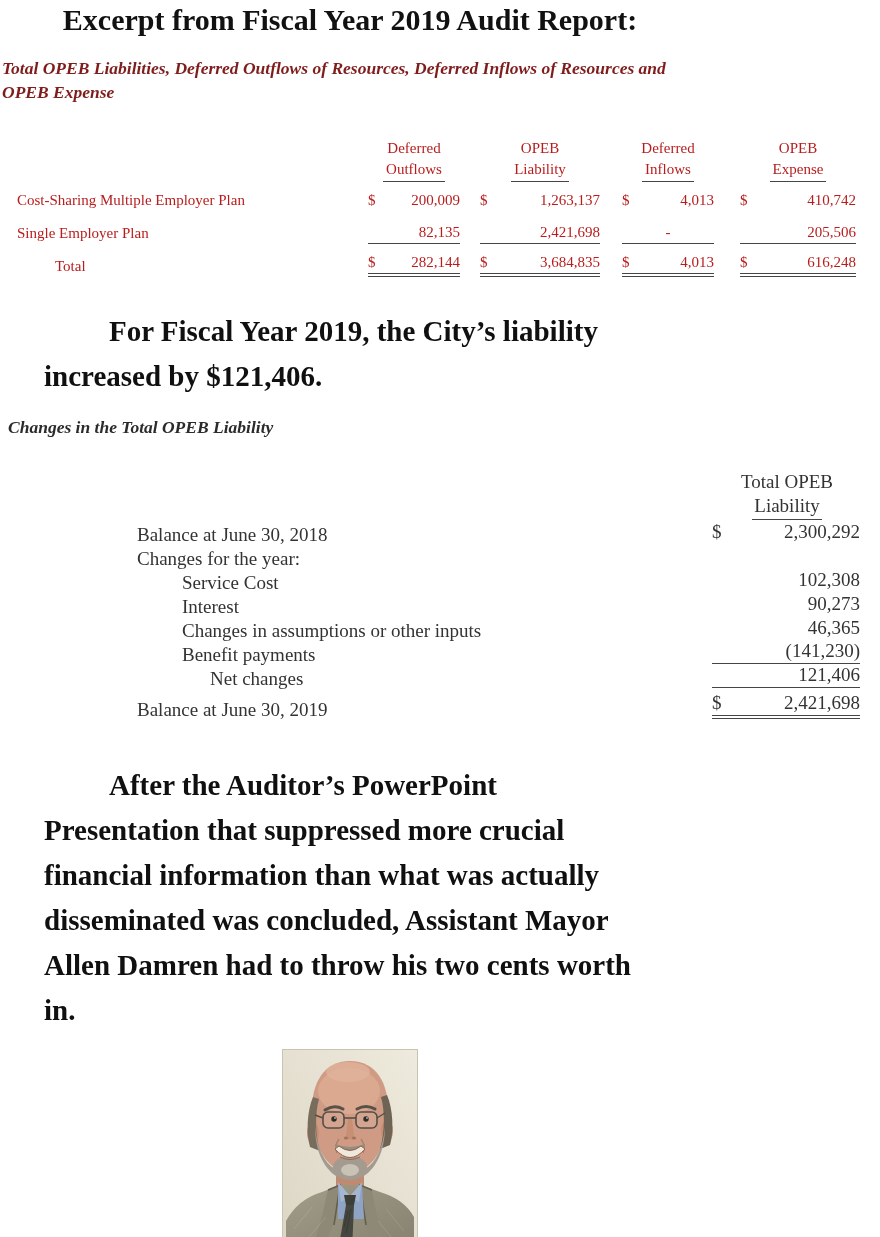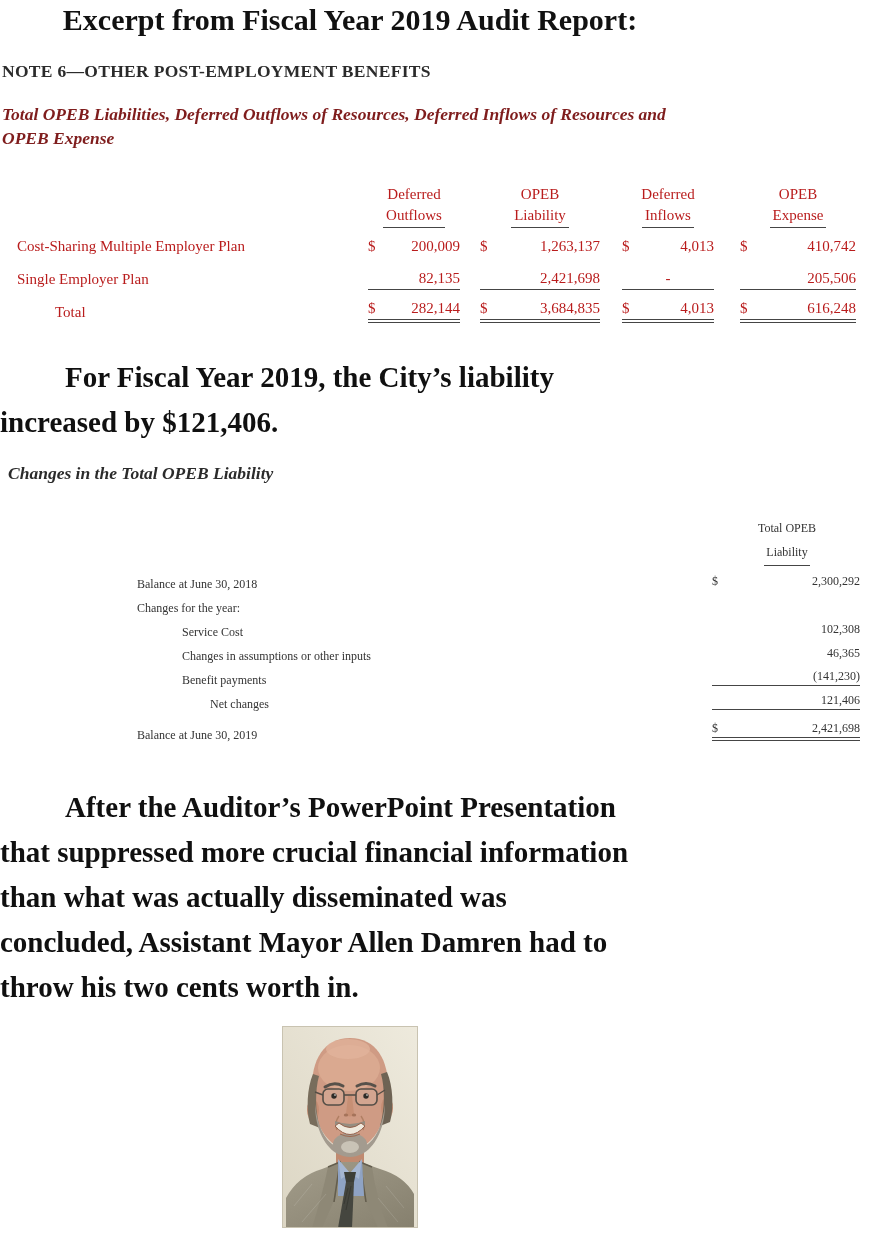--- a/index.html
+++ b/index.html
@@ -34,20 +34,21 @@
     font-size: 17.5px; font-weight: 700; font-style: italic;
     color: #2b2b2b;
   }
 
   
   .bigp {
     margin: 28px 50px 0 0;
     font-size: 29px; font-weight: 700;
     line-height: 45px; color: #101010;
     text-indent: 65px;
+    padding-left: 44px;
   }
   .bigp.second { margin-top: 42px; margin-right: 55px; }
 
   
   .t1 { margin-top: 24px; font-size: 15px; color: #b91c1c; }
   .t1-head { position: relative; height: 54px; }
   .t1h { position: absolute; bottom: 0; text-align: center; line-height: 21px; }
   .t1h span { display: block; }
   .t1h .ul { display: inline-block; border-bottom: 1.5px solid #454545; padding: 0 3px 1px 3px; }
   .t1-row { position: relative; height: 33px; }
@@ -60,21 +61,21 @@
   }
   .num.ctr { justify-content: center; }
   .num.u1 { border-bottom: 1.5px solid #454545; }
   .num.u2 { border-bottom: 4px double #454545; }
   .c1 { left: 368px; width: 92px; }
   .c2 { left: 480px; width: 120px; }
   .c3 { left: 622px; width: 92px; }
   .c4 { left: 740px; width: 116px; }
 
   
-  .t2 { margin-top: 30px; font-size: 12px; color: #333; }
+  .t2 { margin-top: 30px; font-size: 19px; color: #333; }
   .t2-head { position: relative; height: 54px; }
   .t2h { position: absolute; left: 714px; width: 146px; bottom: 2px; text-align: center; line-height: 24px; }
   .t2h span { display: block; }
   .t2h .ul { display: inline-block; border-bottom: 1.5px solid #454545; padding: 0 2px 1px 2px; }
   .t2-row { position: relative; height: 24px; }
   .t2-row.tall { height: 31px; }
   .t2-label { position: absolute; bottom: 0; white-space: nowrap; }
   .i0 { left: 137px; } .i1 { left: 182px; } .i2 { left: 210px; }
   .t2-val {
     position: absolute; left: 712px; width: 148px; bottom: 2px;
@@ -98,21 +99,20 @@
     text-underline-offset: 4px;
   }
 </style>
 </head>
 <body>
 
 <div class="page">
 
   <h1 class="doc-title">Excerpt from Fiscal Year 2019 Audit Report:</h1>
 
-  <div class="note-heading">NOTE 6—OTHER POST-EMPLOYMENT BENEFITS</div>
 
   <div class="italic-caption">Total OPEB Liabilities, Deferred Outflows of Resources, Deferred Inflows of Resources and OPEB Expense</div>
 
   <div class="t1">
     <div class="t1-head">
       <div class="t1h c1">
         <span>Deferred</span>
         <span class="ul">Outflows</span>
       </div>
       <div class="t1h c2">
@@ -214,20 +214,27 @@
       <div class="t2-val">
           <span></span>
           <span></span>
         </div>
     </div>
     <div class="t2-row">
       <div class="t2-label i1">Service Cost</div>
       <div class="t2-val">
           <span></span>
           <span>102,308</span>
+        </div>
+    </div>
+    <div class="t2-row">
+      <div class="t2-label i1">Interest</div>
+      <div class="t2-val">
+          <span></span>
+          <span>90,273</span>
         </div>
     </div>
     <div class="t2-row">
       <div class="t2-label i1">Changes in assumptions or other inputs</div>
       <div class="t2-val">
           <span></span>
           <span>46,365</span>
         </div>
     </div>
     <div class="t2-row">

